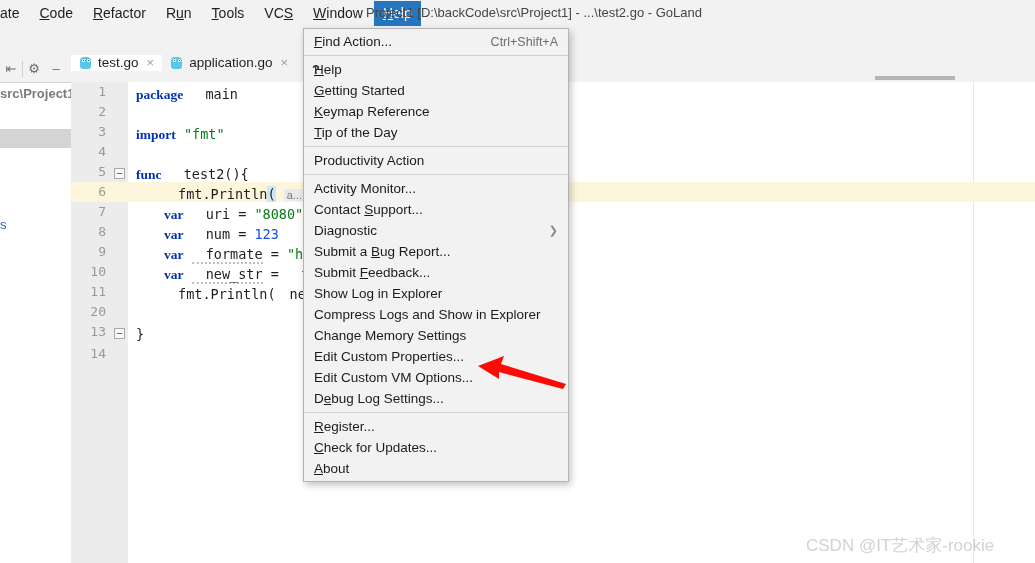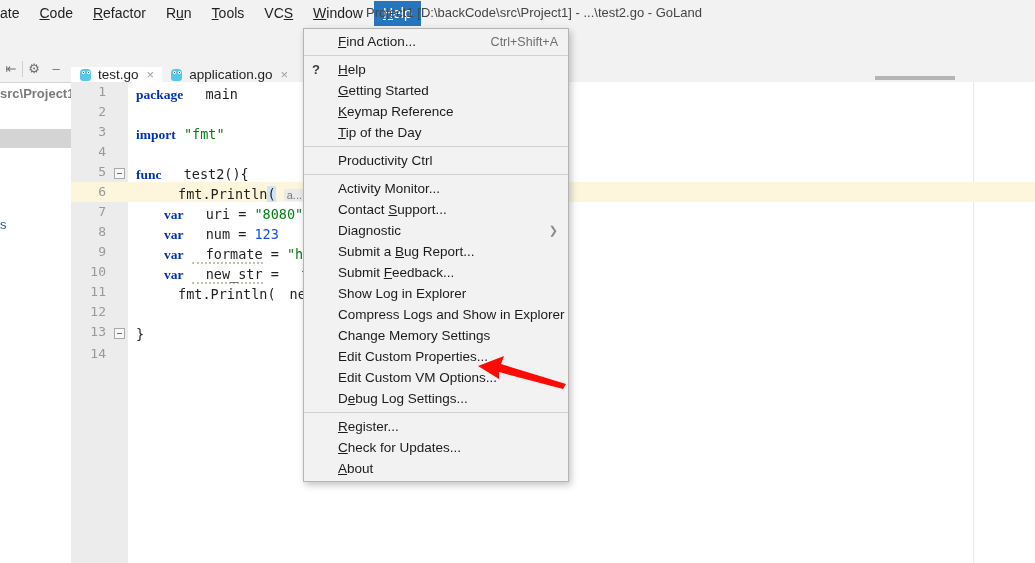--- a/index.html
+++ b/index.html
@@ -89,21 +89,21 @@
     position: absolute; left: 0; top: 162px;
     font-size: 13px; color: #2b5fa8;
   }
 
   
   .editor-tabs {
     position: absolute; left: 71px; top: 55px;
     width: 964px; height: 27px;
     background: #f2f2f2;
     border-bottom: 1px solid #d4d4d4;
-    display: flex; align-items: flex-end;
+    display: flex; align-items: flex-start;
   }
   .etab {
     display: flex; align-items: center;
     padding: 0 8px 0 8px;
     font-size: 13.5px; color: #1f1f1f;
     background: #f2f2f2;
     position: relative;
     gap: 6px;
   }
   .etab.active { background: #ffffff; }
@@ -219,21 +219,21 @@
     box-shadow: 2px 3px 7px rgba(0,0,0,0.24);
     z-index: 50;
     padding: 2px 0 2px 0;
   }
   .mi {
     position: relative;
     height: 21px;
     display: flex; align-items: center;
     font-size: 13.5px;
     color: #1b1b1b;
-    padding-left: 34px; padding-right: 10px;
+    padding-left: 10px; padding-right: 10px;
     white-space: nowrap;
   }
   .mi .lbl u { text-decoration: underline; }
   .mi .shortcut {
     margin-left: auto;
     font-size: 12.5px;
     color: #6e6e6e;
   }
   .mi .submenu-arrow {
     margin-left: auto;
@@ -329,21 +329,21 @@
     <div class="gutter-line" style="top:22px">2</div>
     <div class="gutter-line" style="top:42px">3</div>
     <div class="gutter-line" style="top:62px">4</div>
     <div class="gutter-line" style="top:82px">5</div>
     <div class="gutter-line" style="top:102px">6</div>
     <div class="gutter-line" style="top:122px">7</div>
     <div class="gutter-line" style="top:142px">8</div>
     <div class="gutter-line" style="top:162px">9</div>
     <div class="gutter-line" style="top:182px">10</div>
     <div class="gutter-line" style="top:202px">11</div>
-    <div class="gutter-line" style="top:222px">12</div>
+    <div class="gutter-line" style="top:222px">20</div>
     <div class="gutter-line" style="top:242px">13</div>
     <div class="gutter-line" style="top:264px">14</div>
     <div class="fold" style="top:86px"></div>
     <div class="fold" style="top:246px"></div>
   </div>
 
   <div class="code-area">
     <div class="guide-line"></div>
     <div class="code-hl" style="top:100px"></div>
 
@@ -376,21 +376,21 @@
     </div>
     <div class="mi">
       <span class="lbl"><u>K</u>eymap Reference</span>
     </div>
     <div class="mi">
       <span class="lbl"><u>T</u>ip of the Day</span>
     </div>
     <div class="mi-sep"></div>
 
     <div class="mi">
-      <span class="lbl">Productivity Ctrl</span>
+      <span class="lbl">Productivity Action</span>
     </div>
     <div class="mi-sep"></div>
 
     <div class="mi">
       <span class="lbl">Activity Monitor...</span>
     </div>
     <div class="mi">
       <span class="lbl">Contact <u>S</u>upport...</span>
     </div>
     <div class="mi">
@@ -431,14 +431,15 @@
     </div>
     <div class="mi">
       <span class="lbl"><u>A</u>bout</span>
     </div>
   </div>
 
   <svg class="arrow-svg" width="90" height="38" viewBox="0 0 90 38">
     <polygon points="0,14 26,4 23,12 88,32 85,37 21,20 21,27" fill="#fb0a06"></polygon>
   </svg>
 
+  <div class="watermark">CSDN @IT艺术家-rookie</div>
 
 </div>
 
 </body></html>

